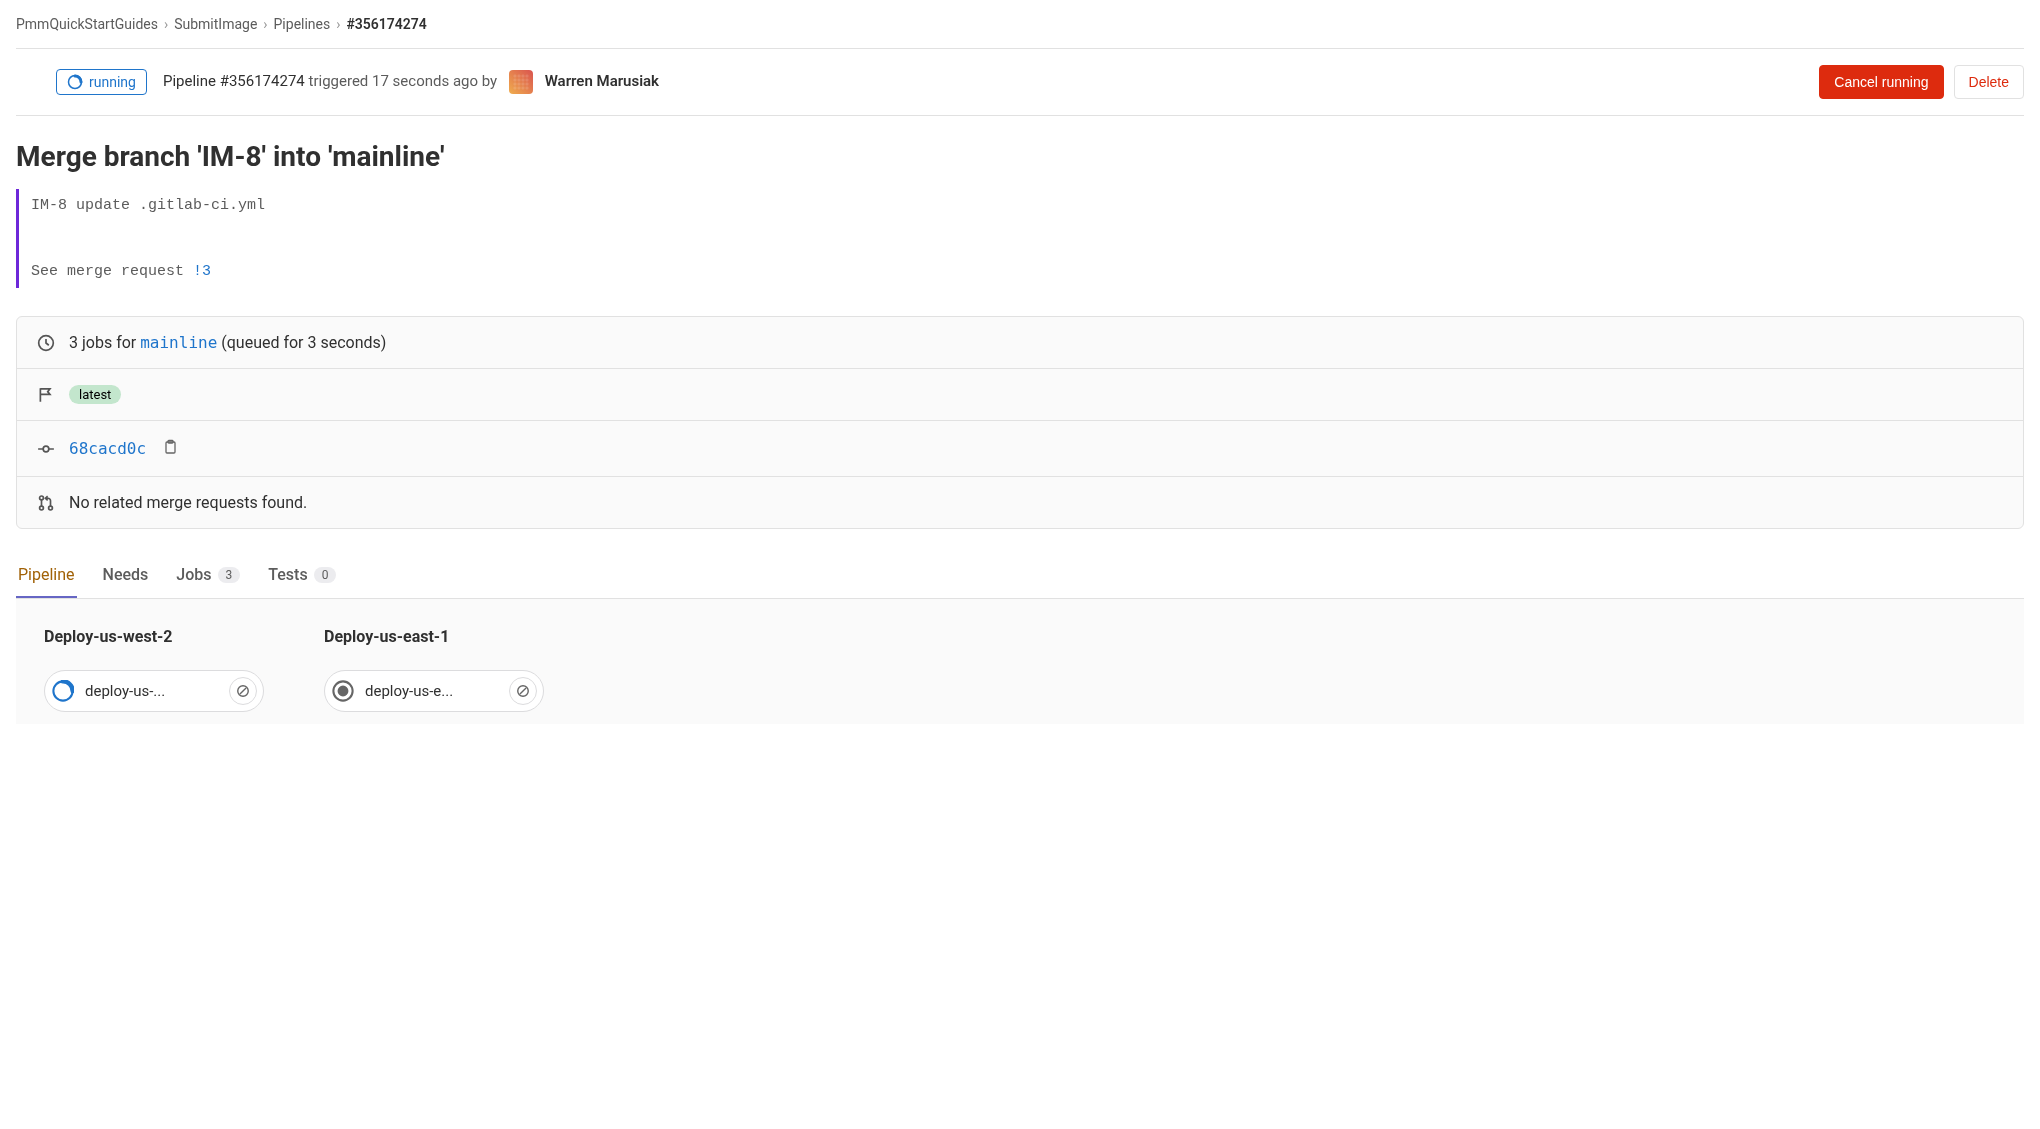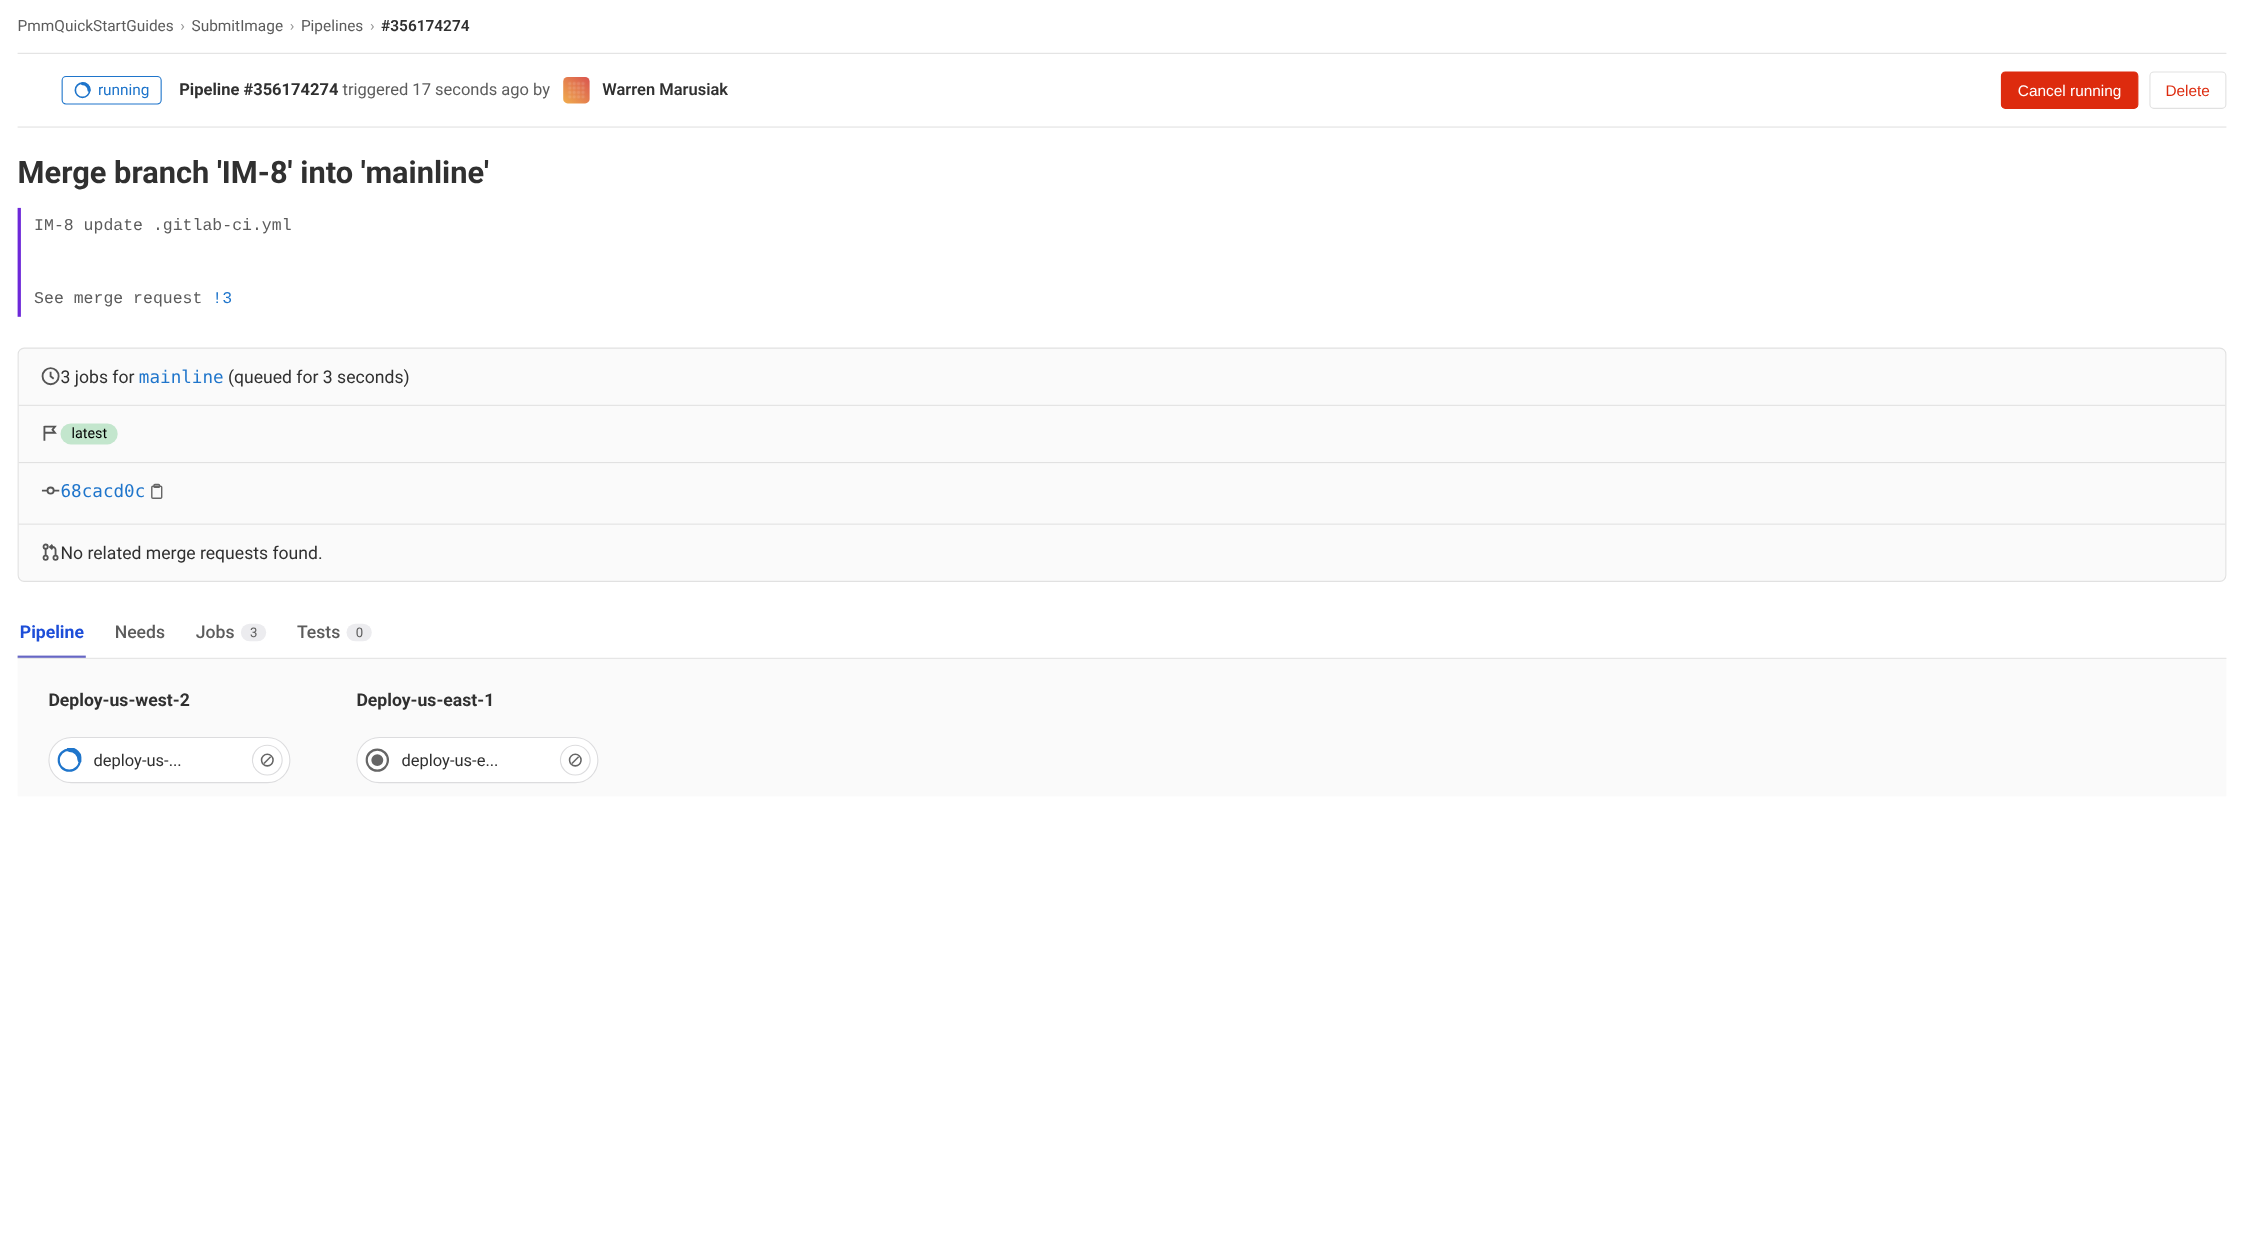--- a/index.html
+++ b/index.html
@@ -42,21 +42,21 @@
       gap: 6px;
       border: 1px solid #1f75cb;
       color: #1f75cb;
       padding: 4px 10px;
       border-radius: 4px;
       font-size: 14px;
       font-weight: 400;
     }
     .status-badge svg { width: 16px; height: 16px; }
     .pipeline-info { font-size: 15px; color: #5c5c5c; }
-    .pipeline-info strong { color: #303030; font-weight: 700; }
+    .pipeline-info strong { color: #303030; font-weight: 400; }
     .pipeline-info .author { color: #303030; font-weight: 600; }
     .avatar {
       display: inline-block;
       width: 24px;
       height: 24px;
       border-radius: 4px;
       background: linear-gradient(45deg, #f0ad4e, #d9534f);
       margin: 0 8px;
       vertical-align: middle;
       position: relative;
@@ -108,21 +108,22 @@
     .commit-message a { color: #1f75cb; text-decoration: none; }
 
     .info-box {
       border: 1px solid #e1e1e1;
       border-radius: 6px;
       background: #fafafa;
       margin-bottom: 24px;
     }
     .info-row {
       display: flex;
-      align-items: flex-start;
+      align-items: center;
+      gap: 14px;
       padding: 16px 20px;
       border-bottom: 1px solid #e1e1e1;
       font-size: 16px;
       color: #303030;
     }
     .info-row:last-child { border-bottom: none; }
     .info-row .icon { width: 18px; height: 18px; flex-shrink: 0; color: #555; }
     .info-row a { color: #1f75cb; text-decoration: none; font-family: "SFMono-Regular", Consolas, monospace; }
     .latest-pill {
       background: #c3e6cd;
@@ -152,22 +153,22 @@
       font-size: 16px;
       color: #5c5c5c;
       cursor: pointer;
       font-weight: 500;
       border-bottom: 2px solid transparent;
       display: flex;
       align-items: center;
       gap: 6px;
     }
     .tab.active {
-      color: #1d4ed8;
-      font-weight: 700;
+      color: #a16207;
+      font-weight: 400;
       border-bottom-color: #6666c4;
     }
     .tab-badge {
       background: #ececef;
       color: #5c5c5c;
       border-radius: 10px;
       padding: 1px 8px;
       font-size: 12px;
       font-weight: 400;
     }

